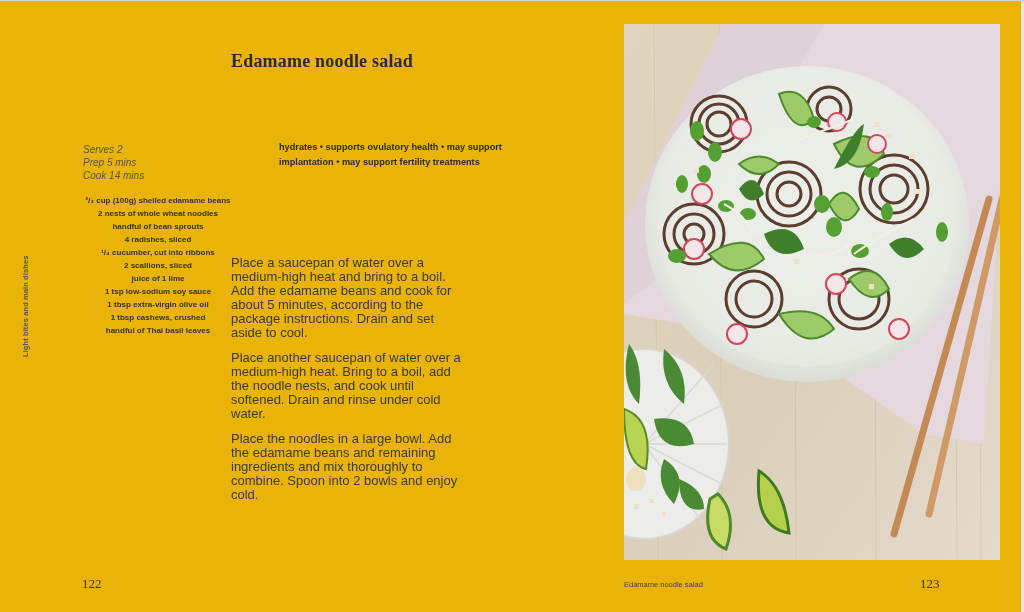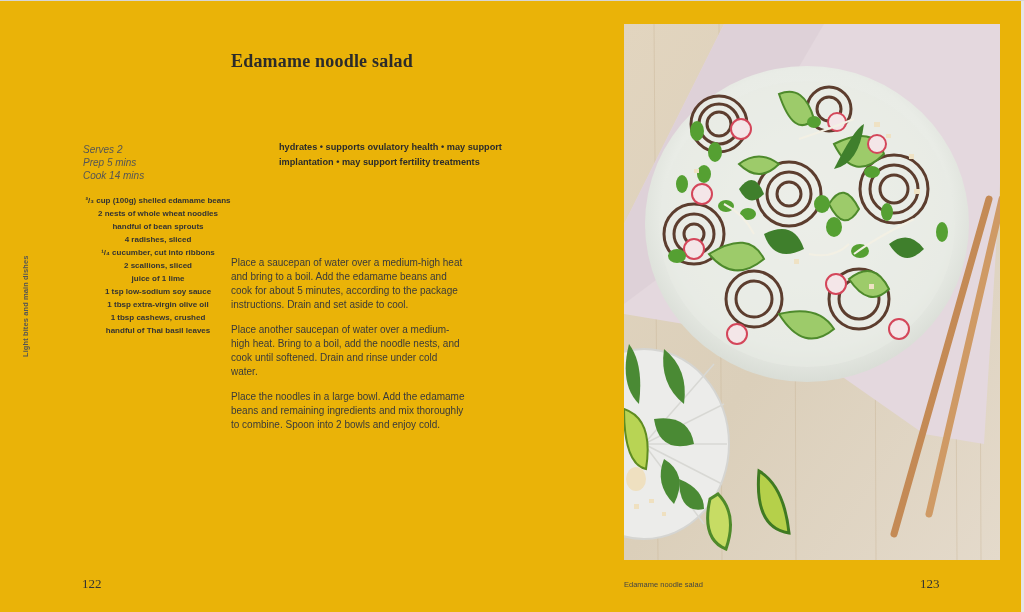--- a/index.html
+++ b/index.html
@@ -17,21 +17,21 @@
 
   .meta { position: absolute; left: 83px; top: 142px; font-size: 10px; font-style: italic; color: #555; line-height: 13px; }
 
   .ingredients { position: absolute; left: 83px; top: 193px; width: 150px; font-size: 8px; font-weight: bold; color: #333; line-height: 13px; list-style: none; text-align: center; }
   .ingredients li { padding-left: 10px; text-indent: -10px; }
 
   .benefits { position: absolute; left: 231px; top: 139px; width: 230px; font-size: 9.2px; font-weight: bold; color: #2b2b2b; line-height: 15px; margin-left: 48px; }
 
   .intro { position: absolute; left: 231px; top: 193px; width: 235px; font-family: "Liberation Serif", serif; font-size: 10.6px; color: #444; line-height: 21px; }
 
-  .method { position: absolute; left: 231px; top: 255px; width: 235px; font-size: 10px; color: #3a3a3a; line-height: 14px; }
+  .method { position: absolute; left: 231px; top: 255px; width: 235px; font-size: 13px; color: #3a3a3a; line-height: 14px; }
   .method p { margin-bottom: 11px; }
 
   .folio-left { position: absolute; left: 82px; top: 575px; font-family: "Liberation Serif", serif; font-size: 13px; color: #333; }
   .folio-right { position: absolute; left: 920px; top: 575px; font-family: "Liberation Serif", serif; font-size: 13px; color: #333; }
   .running-head { position: absolute; left: 624px; top: 579px; font-size: 7.5px; color: #444; }
 
   .photo { position: absolute; left: 624px; top: 23px; width: 376px; height: 536px; overflow: hidden;
     background: linear-gradient(180deg, #e3d7c3 0%, #ddd2bf 40%, #e2d8c8 100%); }
   .photo svg { display: block; }
 </style>

